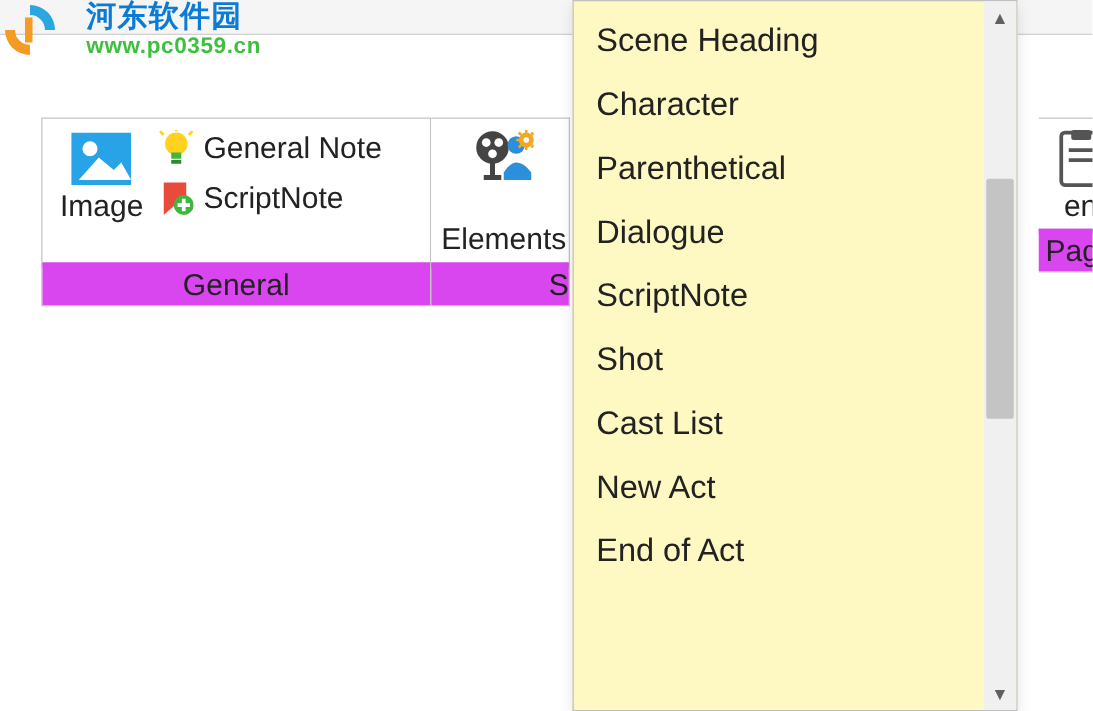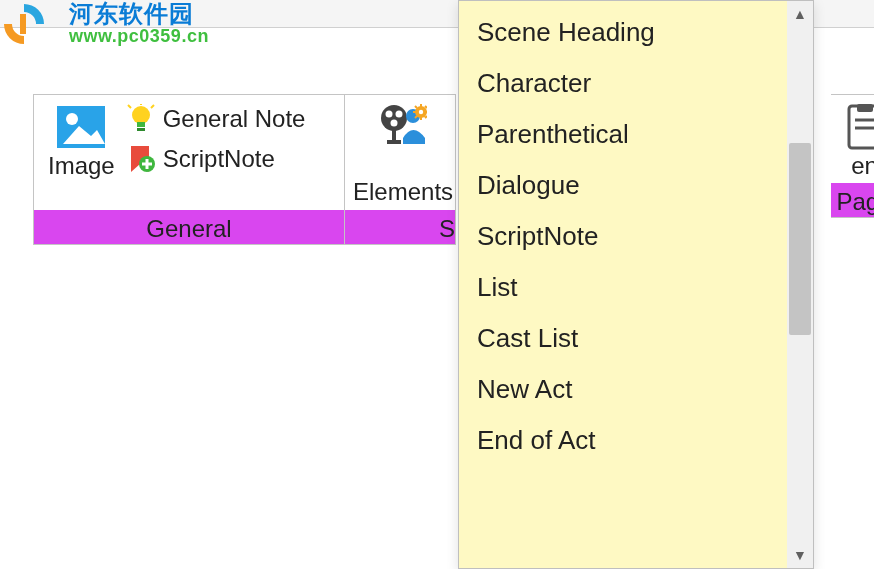--- a/index.html
+++ b/index.html
@@ -284,21 +284,21 @@
   <div class="ribbon-footer">Page</div>
 </div>
 
 <div class="dropdown">
   <div class="dropdown-list">
     <div class="dropdown-item">Scene Heading</div>
     <div class="dropdown-item">Character</div>
     <div class="dropdown-item">Parenthetical</div>
     <div class="dropdown-item">Dialogue</div>
     <div class="dropdown-item">ScriptNote</div>
-    <div class="dropdown-item">List</div>
+    <div class="dropdown-item">Shot</div>
     <div class="dropdown-item">Cast List</div>
     <div class="dropdown-item">New Act</div>
     <div class="dropdown-item">End of Act</div>
   </div>
   <div class="dropdown-scroll">
     <div class="scroll-arrow">▲</div>
     <div class="scroll-track">
       <div class="scroll-thumb"></div>
     </div>
     <div class="scroll-arrow">▼</div>

